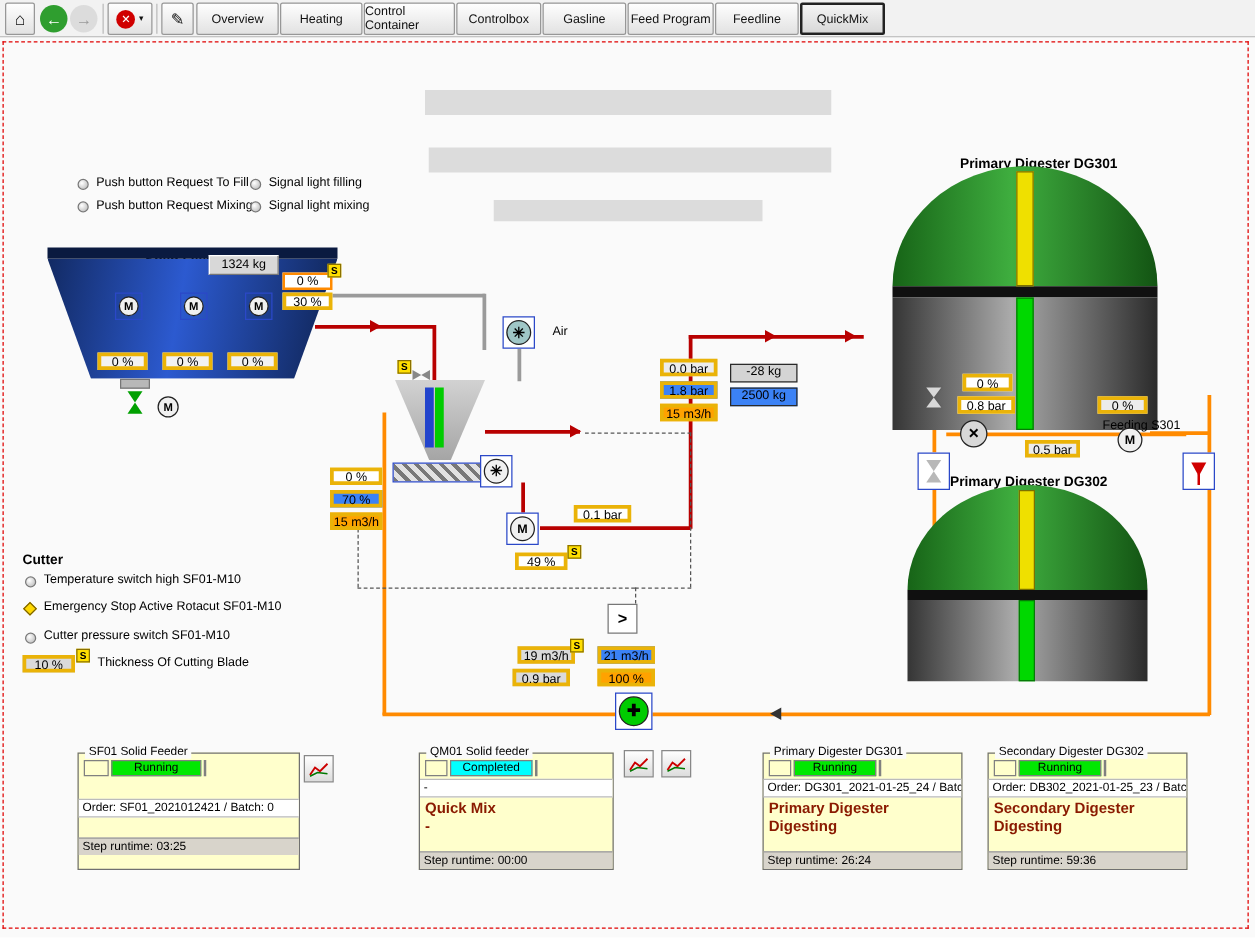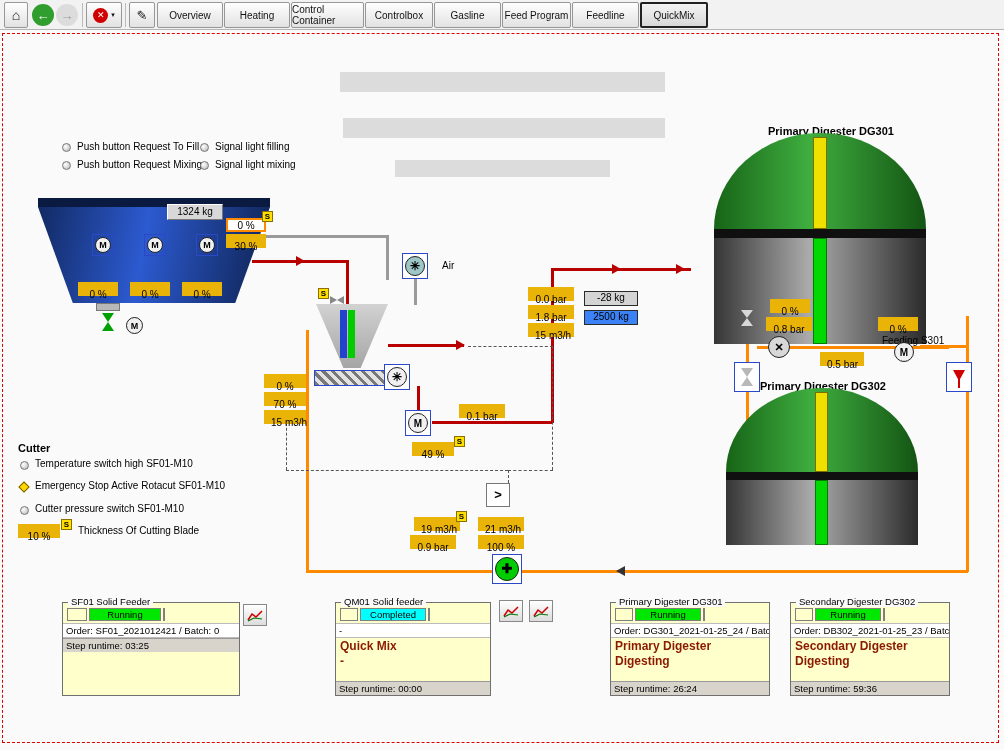--- a/index.html
+++ b/index.html
@@ -14,21 +14,21 @@
   .tdiv { position:absolute; top:3px; width:1px; height:24px; background:#bbb; }
 
   
   #canvas { position:absolute; top:30px; left:0; width:1004px; height:720px; background:#fafafa; }
   .dashed-border { position:absolute; left:2px; top:3px; width:997px; height:710px; border:1px dashed #e00000; pointer-events:none; z-index:50; }
   .redact { position:absolute; background:#dcdcdc; }
 
   .lbl { position:absolute; font-size:10px; color:#000; white-space:nowrap; }
   .lbl.bold { font-weight:bold; font-size:11px; }
 
-  .vbox { position:absolute; height:14px; border:7px solid #eab308; background:#fff; font-size:10px; line-height:12px; text-align:center; white-space:nowrap; color:#000; }
+  .vbox { position:absolute; height:14px; border:3px solid #eab308; background:#fff; font-size:10px; line-height:12px; text-align:center; white-space:nowrap; color:#000; }
   .green { background:#3b82f6; }
   .orange { background:#ffa200; }
   .grayb { background:#dadada; }
 
   .ph { position:absolute; height:3px; } .pv { position:absolute; width:3px; }
   .red { background:#b80000; } .orangep { background:#ff8a00; } .grayp { background:#9a9a9a; }
   .dh { position:absolute; height:0; border-top:1px dashed #555; }
   .dv { position:absolute; width:0; border-left:1px dashed #555; }
   .tri { position:absolute; width:0; height:0; }
 
@@ -266,21 +266,21 @@
 
     <div class="bluebox" style="left:734px;top:332px;width:26px;height:30px;background:#fff;">
       <div class="tri" style="left:6px;top:5px;border-left:6px solid transparent;border-right:6px solid transparent;border-top:9px solid #b8b8b8;"></div>
       <div class="tri" style="left:6px;top:14px;border-left:6px solid transparent;border-right:6px solid transparent;border-bottom:9px solid #b8b8b8;"></div>
     </div>
     <div class="bluebox" style="left:946px;top:332px;width:26px;height:30px;background:#fff;">
       <div class="tri" style="left:6px;top:7px;border-left:6px solid transparent;border-right:6px solid transparent;border-top:11px solid #d00000;"></div>
       <div style="position:absolute;left:11px;top:16px;width:2px;height:9px;background:#d00000;"></div>
     </div>
 
-    <div class="panel" style="left:62px;top:572px;width:178px;">
+    <div class="panel" style="left:62px;top:572px;width:178px;gap:16px;">
       <div class="ptitle">SF01 Solid Feeder</div>
       <div class="prow">
         <div class="pcell" style="width:20px;"></div>
         <div class="pcell" style="width: 72px; background: rgb(0, 232, 0);">Running</div>
         <div class="pcell pfill"></div>
       </div>
       <div class="porder">Order: SF01_2021012421 / Batch: 0</div>
       <div class="pruntime">Step runtime: 03:25</div>
     </div>
     <div class="chartbtn" style="left:243px;top:574px;">

